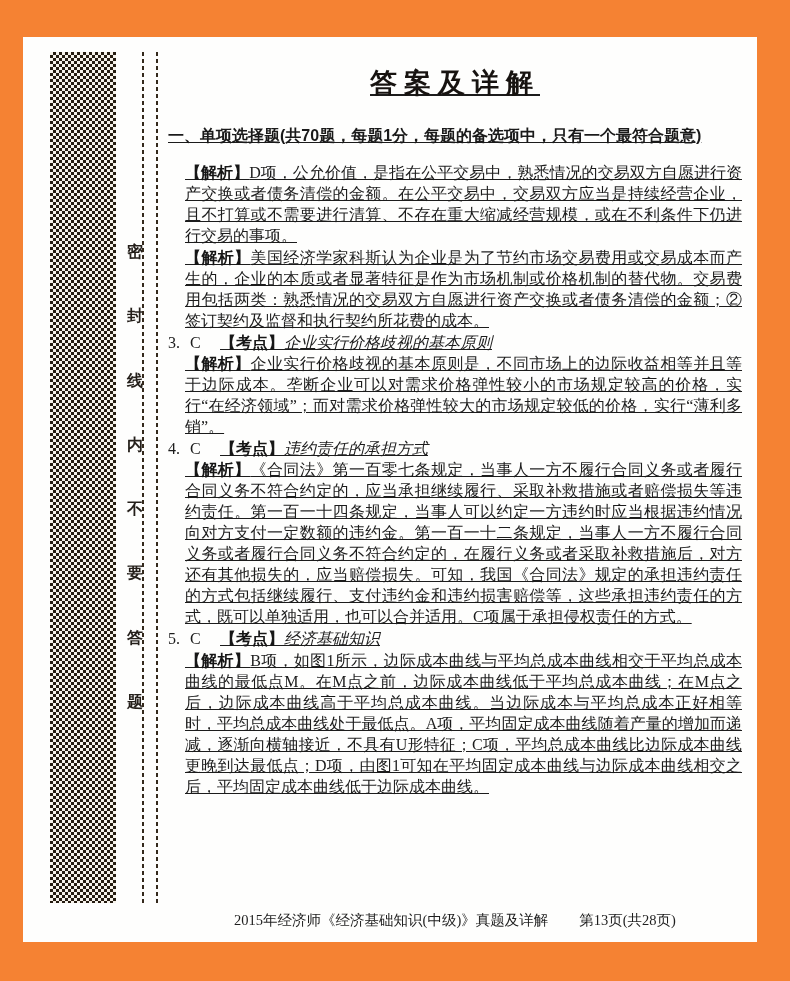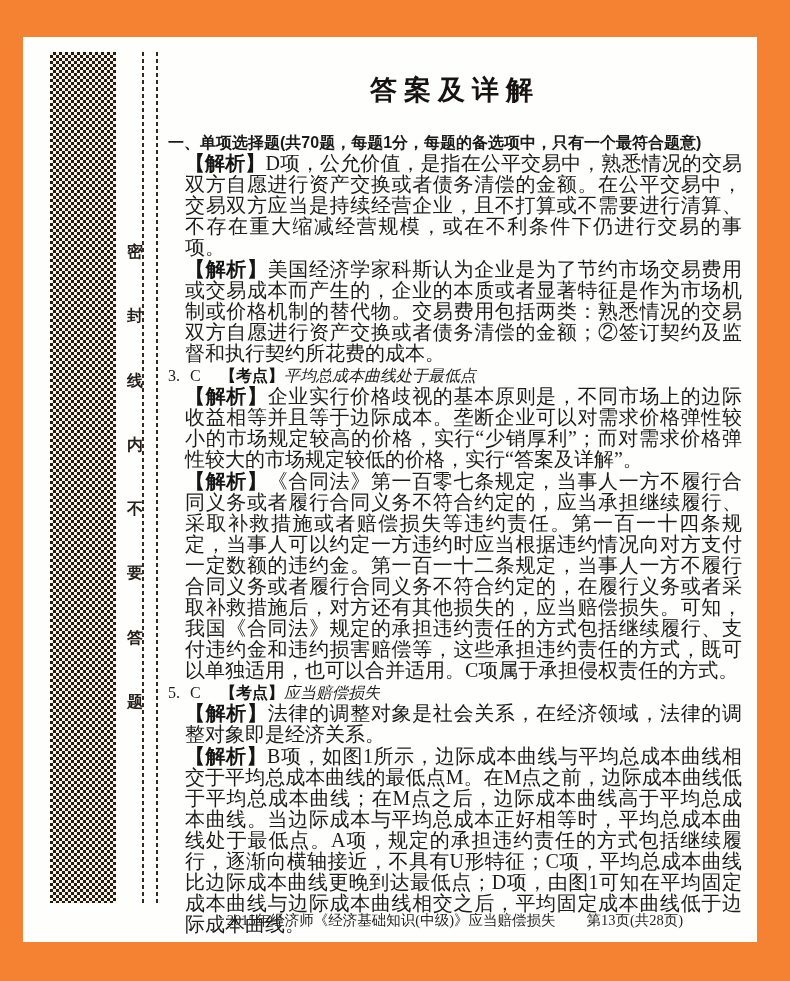--- a/index.html
+++ b/index.html
@@ -32,55 +32,55 @@
     font-family:"Liberation Serif","DejaVu Serif",serif;
   }
   .vline {
     position:absolute; top:15px; height:851px; width:2px;
     background:repeating-linear-gradient(to bottom, #34291c 0 4px, transparent 4px 7px);
   }
   .vline-1 { left:119px; }
   .vline-2 { left:133px; }
 
   .content {
-    position:absolute; left:145px; top:31px; width:574px;
+    position:absolute; left:145px; top:24px; width:574px;text-decoration:underline;
   }
   .doc-title {
     text-align:center;
     font-size:27px; font-weight:bold;
     letter-spacing:7px;
     color:#171310;
     margin:4px 0 24px 0;
     font-family:"Liberation Serif","DejaVu Serif",serif;
   }
   .section-heading {
     font-family:"Liberation Sans","DejaVu Sans",sans-serif;
     font-weight:bold;
     font-size:16px; line-height:21px;
-    margin-bottom:0;
+    margin-bottom:16px;
     color:#1a1a1a;
   }
   .item { margin-bottom:1px; }
   .item-head {
     font-size:16px; line-height:21px;
     white-space:nowrap;
   }
   .item-number { display:inline-block; min-width:22px; }
   .item-answer { display:inline-block; min-width:30px; font-size:16px; }
   .tag-label {
     font-family:"Liberation Sans","DejaVu Sans",sans-serif;
     font-weight:bold; color:#161616;
   }
   .item-topic {
     font-style:italic;
     font-family:"Liberation Serif","DejaVu Serif",serif;
   }
   .item-exp {
     margin-left:17px;
-    font-size:20px; line-height:21px;
+    font-size:16px; line-height:21px;
     text-align:justify;
     text-justify:inter-character;
     color:#1C1C1C;
   }
   .footer {
     position:absolute; left:145px; bottom:12px; width:574px;
     text-align:center;
     font-size:14.5px; color:#1e1e1e;
     font-family:"Liberation Serif","DejaVu Serif",serif;
   }
@@ -120,47 +120,47 @@
     </div>
 
     <div class="item">
       <div class="item-exp">
         <span class="tag-label">【解析】</span><span>美国经济学家科斯认为企业是为了节约市场交易费用或交易成本而产生的，企业的本质或者显著特征是作为市场机制或价格机制的替代物。交易费用包括两类：熟悉情况的交易双方自愿进行资产交换或者债务清偿的金额；②签订契约及监督和执行契约所花费的成本。</span>
       </div>
     </div>
 
     <div class="item">
       <div class="item-head">
-        <span class="item-number">3.</span><span class="item-answer">C</span><span class="tag-label">【考点】</span><span class="item-topic">平均总成本曲线处于最低点</span>
+        <span class="item-number">3.</span><span class="item-answer">C</span><span class="tag-label">【考点】</span><span class="item-topic">企业实行价格歧视的基本原则</span>
       </div>
       <div class="item-exp">
-        <span class="tag-label">【解析】</span><span>企业实行价格歧视的基本原则是，不同市场上的边际收益相等并且等于边际成本。垄断企业可以对需求价格弹性较小的市场规定较高的价格，实行“少销厚利”；而对需求价格弹性较大的市场规定较低的价格，实行“答案及详解”。</span>
+        <span class="tag-label">【解析】</span><span>企业实行价格歧视的基本原则是，不同市场上的边际收益相等并且等于边际成本。垄断企业可以对需求价格弹性较小的市场规定较高的价格，实行“在经济领域”；而对需求价格弹性较大的市场规定较低的价格，实行“薄利多销”。</span>
       </div>
     </div>
 
     <div class="item">
+      <div class="item-head">
+        <span class="item-number">4.</span><span class="item-answer">C</span><span class="tag-label">【考点】</span><span class="item-topic">违约责任的承担方式</span>
+      </div>
       <div class="item-exp">
         <span class="tag-label">【解析】</span><span>《合同法》第一百零七条规定，当事人一方不履行合同义务或者履行合同义务不符合约定的，应当承担继续履行、采取补救措施或者赔偿损失等违约责任。第一百一十四条规定，当事人可以约定一方违约时应当根据违约情况向对方支付一定数额的违约金。第一百一十二条规定，当事人一方不履行合同义务或者履行合同义务不符合约定的，在履行义务或者采取补救措施后，对方还有其他损失的，应当赔偿损失。可知，我国《合同法》规定的承担违约责任的方式包括继续履行、支付违约金和违约损害赔偿等，这些承担违约责任的方式，既可以单独适用，也可以合并适用。C项属于承担侵权责任的方式。</span>
       </div>
     </div>
 
     <div class="item">
       <div class="item-head">
-        <span class="item-number">5.</span><span class="item-answer">C</span><span class="tag-label">【考点】</span><span class="item-topic">应当赔偿损失</span>
-      </div>
-      <div class="item-exp">
-        <span class="tag-label">【解析】</span><span>法律的调整对象是社会关系，在经济领域，法律的调整对象即是经济关系。</span>
+        <span class="item-number">5.</span><span class="item-answer">C</span><span class="tag-label">【考点】</span><span class="item-topic">经济基础知识</span>
       </div>
     </div>
 
     <div class="item">
       <div class="item-exp">
-        <span class="tag-label">【解析】</span><span>B项，如图1所示，边际成本曲线与平均总成本曲线相交于平均总成本曲线的最低点M。在M点之前，边际成本曲线低于平均总成本曲线；在M点之后，边际成本曲线高于平均总成本曲线。当边际成本与平均总成本正好相等时，平均总成本曲线处于最低点。A项，规定的承担违约责任的方式包括继续履行，逐渐向横轴接近，不具有U形特征；C项，平均总成本曲线比边际成本曲线更晚到达最低点；D项，由图1可知在平均固定成本曲线与边际成本曲线相交之后，平均固定成本曲线低于边际成本曲线。</span>
+        <span class="tag-label">【解析】</span><span>B项，如图1所示，边际成本曲线与平均总成本曲线相交于平均总成本曲线的最低点M。在M点之前，边际成本曲线低于平均总成本曲线；在M点之后，边际成本曲线高于平均总成本曲线。当边际成本与平均总成本正好相等时，平均总成本曲线处于最低点。A项，平均固定成本曲线随着产量的增加而递减，逐渐向横轴接近，不具有U形特征；C项，平均总成本曲线比边际成本曲线更晚到达最低点；D项，由图1可知在平均固定成本曲线与边际成本曲线相交之后，平均固定成本曲线低于边际成本曲线。</span>
       </div>
     </div>
 
   </div>
 
   <div class="footer">
-    <span>2015年经济师《经济基础知识(中级)》应当赔偿损失</span><span class="page-info">第13页(共28页)</span>
+    <span>2015年经济师《经济基础知识(中级)》真题及详解</span><span class="page-info">第13页(共28页)</span>
   </div>
 
 </div>
 
 </body></html>

